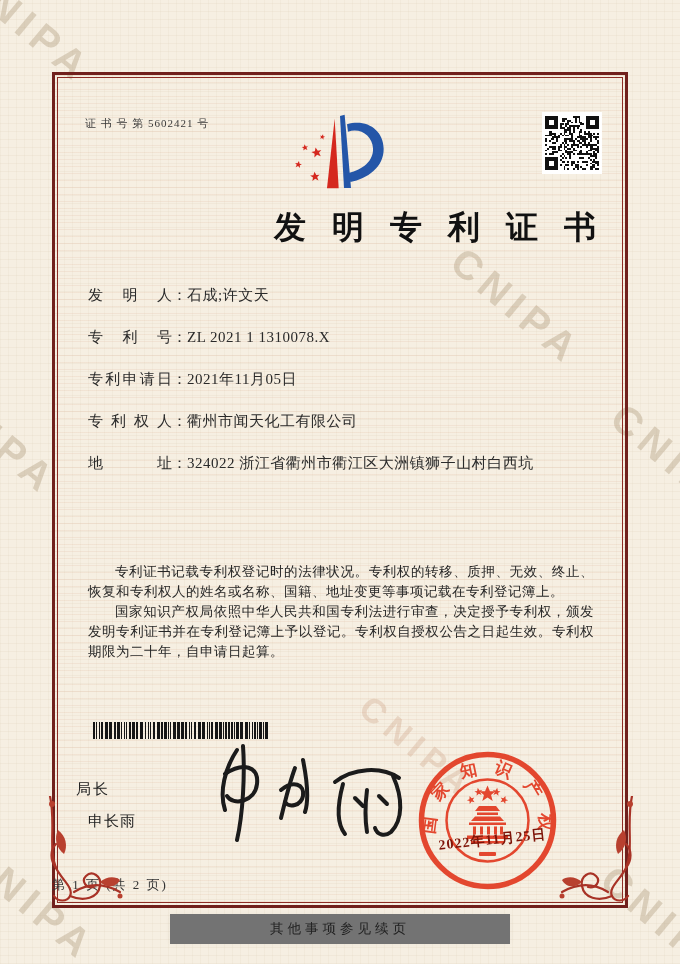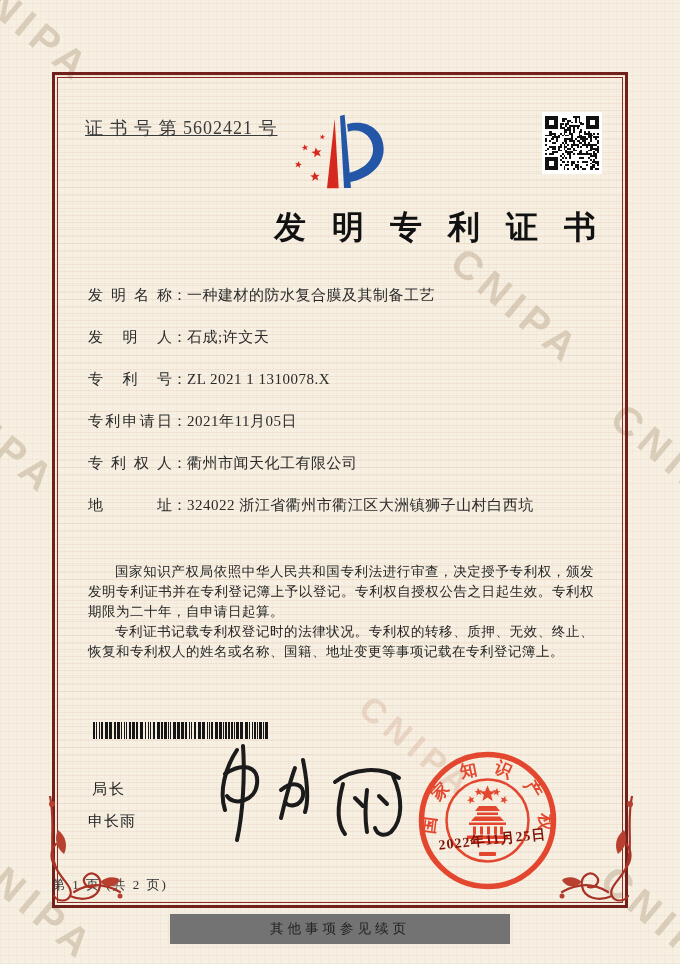--- a/index.html
+++ b/index.html
@@ -29,40 +29,40 @@
   .wm6{left:588px;top:902px;}
   .wm7{left:348px;top:728px;font-size:34px;color:rgba(205,165,138,0.35);}
   
   .frame{
     left:52px;top:72px;width:570px;height:830px;
     border:3px solid #71201c;z-index:2;
     background-image:repeating-linear-gradient(180deg, rgba(214,160,130,.15) 0 1px, transparent 1px 7px);
   }
   .frame-inner{position:absolute;inset:2px;border:1px solid #8d2c24;pointer-events:none;}
   
-  .cert-no{left:85px;top:116px;font-size:18px;letter-spacing:1px;color:#3a3a3a;z-index:3;text-decoration:underline;}
+  .cert-no{left:85px;top:116px;font-size:11px;letter-spacing:1px;color:#3a3a3a;z-index:3;}
   .logo{left:285px;top:106px;width:110px;height:95px;z-index:3;}
   .qr{left:542px;top:112px;width:60px;height:62px;background:#fff;padding:3px;box-sizing:border-box;z-index:3;}
   .title{
     left:52px;top:206px;width:570px;text-align:right;z-index:3;
     font-size:32px;font-weight:bold;letter-spacing:26px;text-indent:26px;color:#111;
   }
   
   .fields{left:88px;top:286px;width:505px;z-index:3;font-size:15px;color:#2a2a2a;}
   .frow{height:42px;white-space:nowrap;}
   .lbl{display:inline-block;width:84px;text-align:justify;text-align-last:justify;vertical-align:top;}
   .colon{display:inline-block;width:15px;}
   .val{letter-spacing:.5px;}
   .val-fixed{display:inline-block;width:168px;letter-spacing:.5px;}
   
   .paras{left:88px;top:562px;width:506px;z-index:3;font-size:13.5px;line-height:20px;text-align:justify;color:#262626;}
   .paras p{margin:0;text-indent:2em;letter-spacing:.5px;}
   
   .barcode{left:93px;top:722px;width:178px;height:17px;z-index:3;}
-  .signer-title{left:92px;top:780px;font-size:15px;z-index:3;letter-spacing:2px;}
+  .signer-title{left:76px;top:780px;font-size:15px;z-index:3;letter-spacing:2px;}
   .signer-name{left:88px;top:812px;font-size:15px;z-index:3;letter-spacing:1px;text-align:right;}
   .signature{left:185px;top:740px;width:235px;height:105px;z-index:4;}
   .seal{left:415px;top:748px;width:145px;height:145px;z-index:5;opacity:.93;}
   .seal-date{
     left:410px;top:831px;width:165px;z-index:6;text-align:center;
     font-size:14px;font-weight:bold;color:#7e1408;letter-spacing:1px;
     transform:rotate(-6deg);
   }
   .page-num{left:52px;top:876px;width:570px;text-align:left;font-size:13px;letter-spacing:2px;z-index:3;color:#333;}
   .strip{
@@ -407,42 +407,39 @@
         <rect x="27" y="28" width="1" height="1"></rect>
         <rect x="28" y="28" width="1" height="1"></rect>
       </g>
   </g>
 </svg>
 
 <div class="abs title">发明专利证书</div>
 
 <div class="abs fields">
   <div class="frow">
-    <span class="lbl">发明名称</span><span class="colon">：</span><span class="val">一种建材的防水复合膜及其制备工艺</span>
-  </div>
-  <div class="frow">
     <span class="lbl">发明人</span><span class="colon">：</span><span class="val">石成;许文天</span>
   </div>
   <div class="frow">
     <span class="lbl">专利号</span><span class="colon">：</span><span class="val">ZL 2021 1 1310078.X</span>
   </div>
   <div class="frow">
     <span class="lbl">专利申请日</span><span class="colon">：</span><span class="val">2021年11月05日</span>
   </div>
   <div class="frow">
     <span class="lbl">专利权人</span><span class="colon">：</span><span class="val">衢州市闻天化工有限公司</span>
   </div>
   <div class="frow">
     <span class="lbl">地址</span><span class="colon">：</span><span class="val">324022 浙江省衢州市衢江区大洲镇狮子山村白西坑</span>
   </div>
 </div>
 
 <div class="abs paras">
+  <p>专利证书记载专利权登记时的法律状况。专利权的转移、质押、无效、终止、恢复和专利权人的姓名或名称、国籍、地址变更等事项记载在专利登记簿上。</p>
   <p>国家知识产权局依照中华人民共和国专利法进行审查，决定授予专利权，颁发发明专利证书并在专利登记簿上予以登记。专利权自授权公告之日起生效。专利权期限为二十年，自申请日起算。</p>
-  <p>专利证书记载专利权登记时的法律状况。专利权的转移、质押、无效、终止、恢复和专利权人的姓名或名称、国籍、地址变更等事项记载在专利登记簿上。</p>
 </div>
 
 <svg class="abs barcode" viewBox="0 0 178 17" preserveAspectRatio="none" shape-rendering="crispEdges">
   <g id="bc-bars" fill="#151515">
       <rect x="0" y="0" width="2" height="17"></rect>
       <rect x="3" y="0" width="1" height="17"></rect>
       <rect x="6" y="0" width="1" height="17"></rect>
       <rect x="8" y="0" width="2" height="17"></rect>
       <rect x="12" y="0" width="3" height="17"></rect>
       <rect x="16" y="0" width="3" height="17"></rect>

